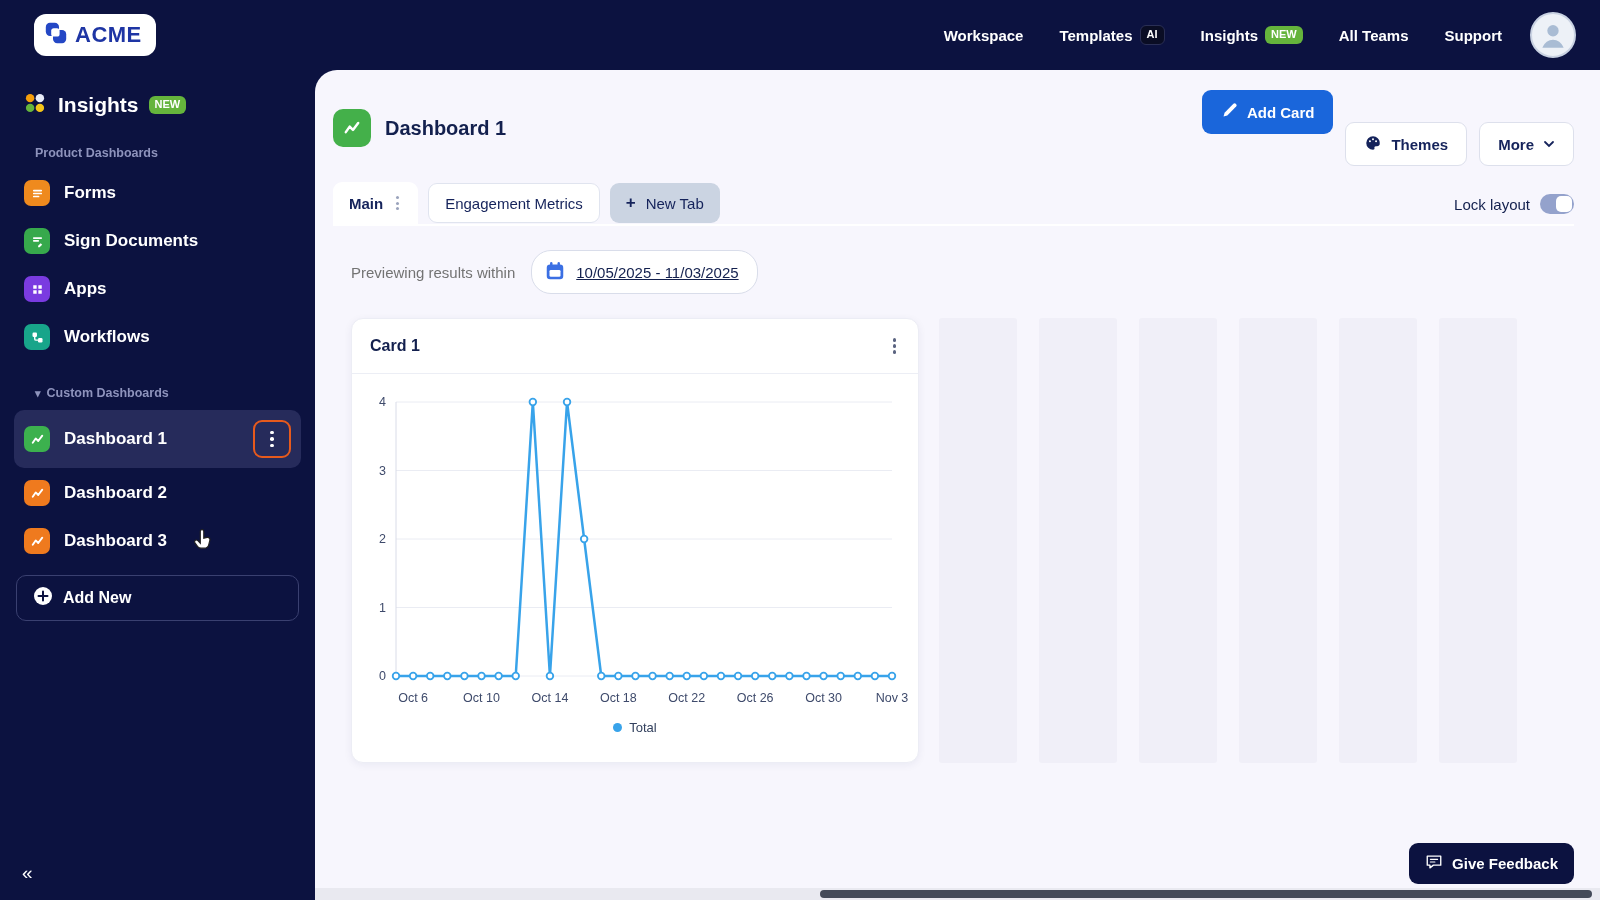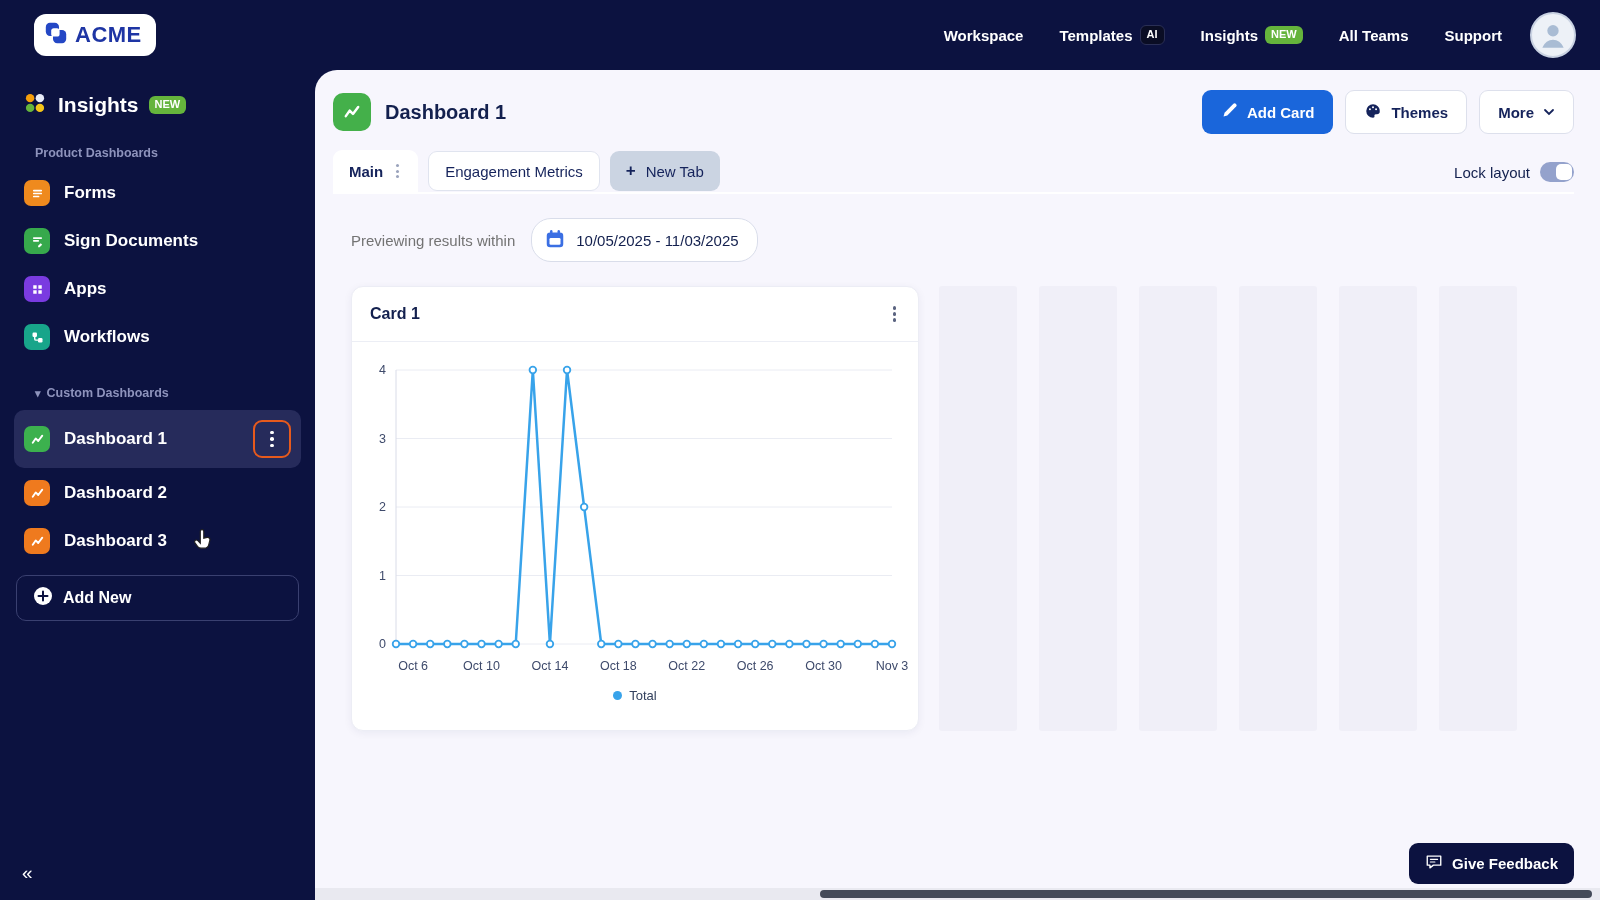--- a/index.html
+++ b/index.html
@@ -40,39 +40,39 @@
   
   .main { position:absolute; top:70px; left:315px; right:0; bottom:0; background:#F7F6FD; border-top-left-radius:22px; overflow:hidden; }
   .main-header { display:flex; align-items:center; padding:20px 26px 0 18px; }
   .title-ic { width:38px; height:38px; border-radius:10px; background:#44B04A; display:flex; align-items:center; justify-content:center; margin-right:14px; }
   .title-ic svg { width:22px; height:22px; }
   .page-title { font-size:20px; font-weight:bold; color:#13204E; }
   .header-btns { margin-left:auto; display:flex; gap:12px; }
   .btn { height:44px; border-radius:9px; display:flex; align-items:center; gap:9px; padding:0 18px;
          font-size:15px; font-weight:600; cursor:pointer; border:1px solid transparent; }
   .btn-primary { background:#1A66DB; color:#fff; }
-  .btn-light { background:#fff; color:#15235B; border-color:#DDE0EC; }
+  .btn-light { background:#fff; color:#15235B; border-color:#DDE0EC;margin-top:32px; }
 
   .tab-row { display:flex; align-items:flex-end; margin:16px 26px 0 18px; border-bottom:2px solid #fff; }
   .tab { height:42px; display:flex; align-items:center; gap:10px; padding:0 16px; font-size:15px; color:#15235B; cursor:pointer; }
   .tab.active { background:#fff; border-radius:9px 9px 0 0; font-weight:bold; }
   .tab.chip { background:#fff; border:1px solid #E0E4EF; border-radius:9px; margin:0 0 0 10px; height:40px; align-self:center; }
   .tab.newtab { background:#CBD4E2; border:none; }
   .tab-kebab { display:flex; flex-direction:column; gap:2.5px; cursor:pointer; padding:3px; }
   .tab-kebab span { width:3px; height:3px; border-radius:50%; background:#9AA3BC; }
   .plus { font-size:17px; font-weight:bold; color:#15235B; }
   .lock-wrap { margin-left:auto; display:flex; align-items:center; gap:10px; padding-bottom:10px; }
   .lock-label { font-size:15px; color:#13204E; }
   .toggle { width:34px; height:20px; border-radius:10px; background:#94A2CC; position:relative; cursor:pointer; }
   .toggle .knob { position:absolute; top:2px; right:2px; width:16px; height:16px; border-radius:5px; background:#fff; }
 
   .preview-row { display:flex; align-items:center; gap:16px; margin:24px 0 0 36px; }
   .preview-label { font-size:15px; color:#737373; }
   .date-picker { background:#fff; border:1px solid #D9DDEA; border-radius:20px; height:44px; display:flex; align-items:center; gap:10px;
-                 padding:0 18px 0 12px; font-size:15px; color:#13204E; cursor:pointer; }
+                 padding:0 18px 0 12px; font-size:15px; color:#13204E; cursor:pointer;text-decoration:underline; }
 
   .content-row { display:flex; gap:20px; margin:24px 26px 0 36px; height:445px; }
   .card { width:568px; background:#fff; border-radius:12px; border:1px solid #ECEDF5; box-shadow:0 2px 8px rgba(20,30,80,.06); display:flex; flex-direction:column; }
   .card-header { display:flex; align-items:center; padding:15px 18px; border-bottom:1px solid #ECEEF5; }
   .card-title { font-size:16px; font-weight:bold; color:#13204E; }
   .card-kebab { margin-left:auto; display:flex; flex-direction:column; gap:2.5px; cursor:pointer; padding:4px; }
   .card-kebab span { width:3.5px; height:3.5px; border-radius:50%; background:#5A6380; }
   .chart-wrap { padding:10px 8px 0 8px; }
   .legend { display:flex; align-items:center; justify-content:center; gap:7px; padding:6px 0 12px 0; }
   .legend-dot { width:9px; height:9px; border-radius:50%; }

